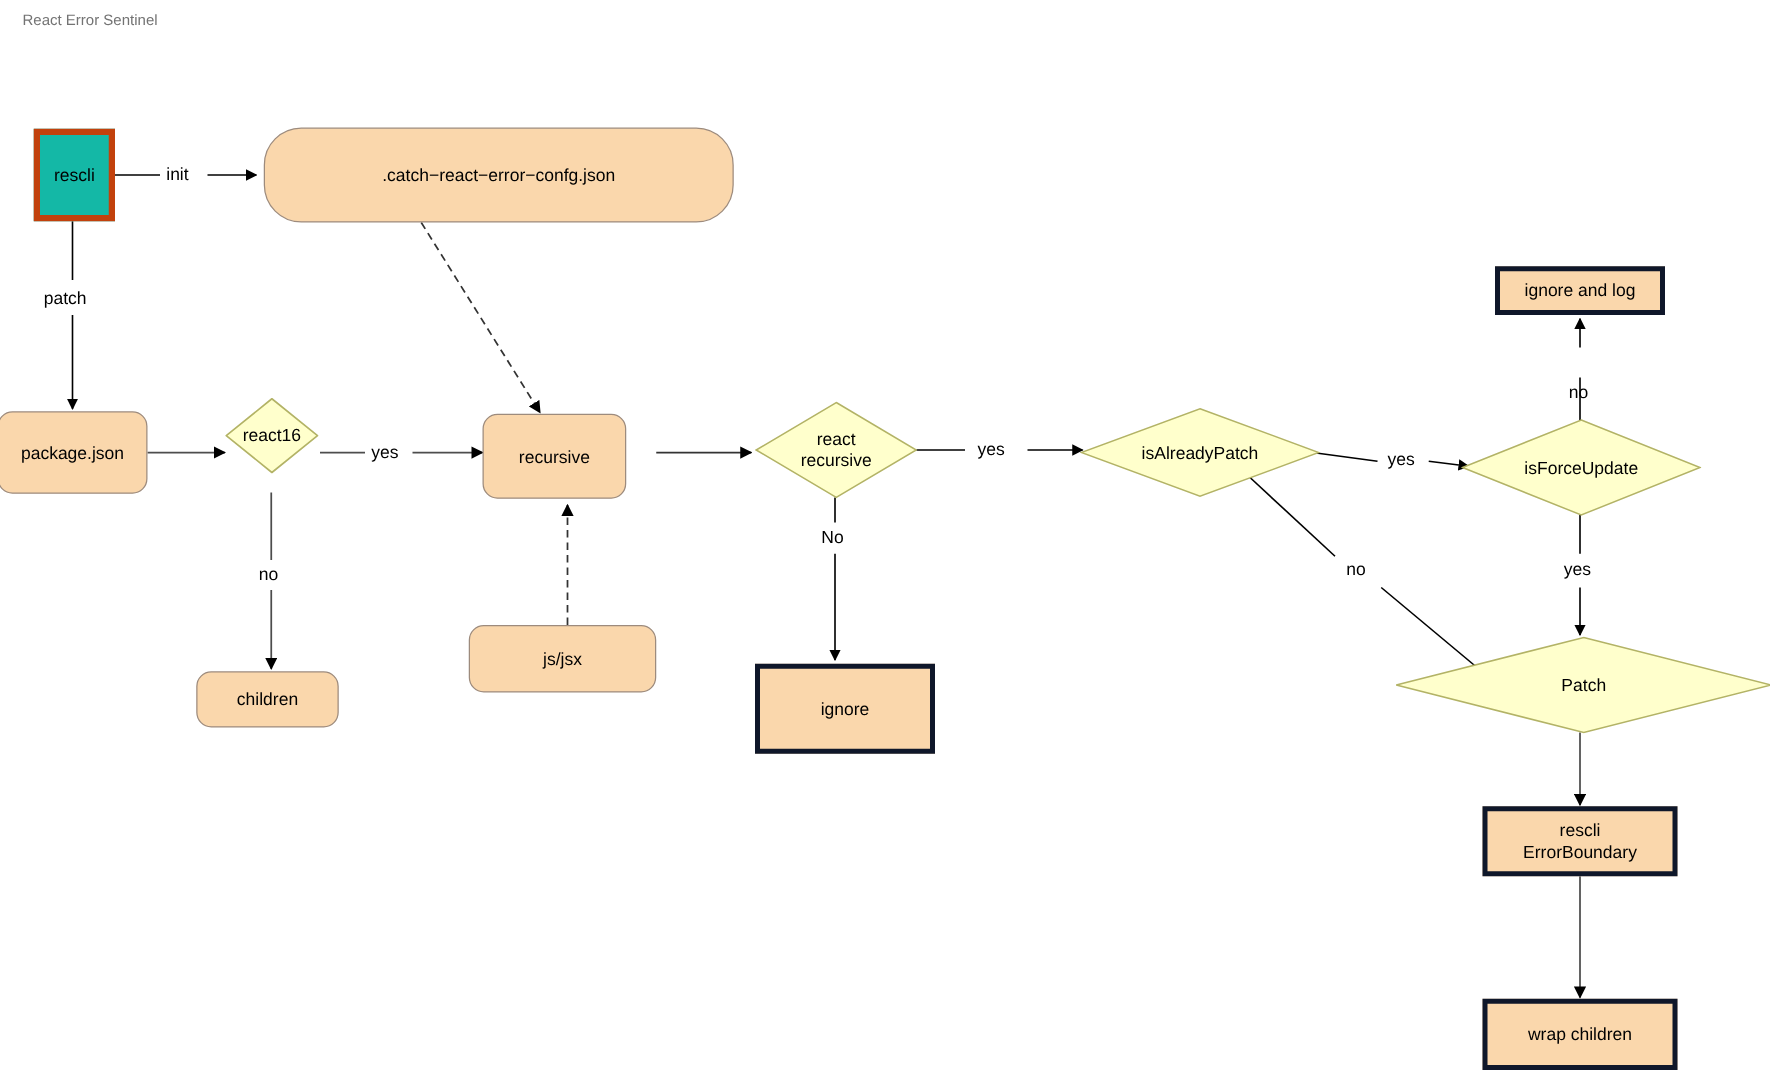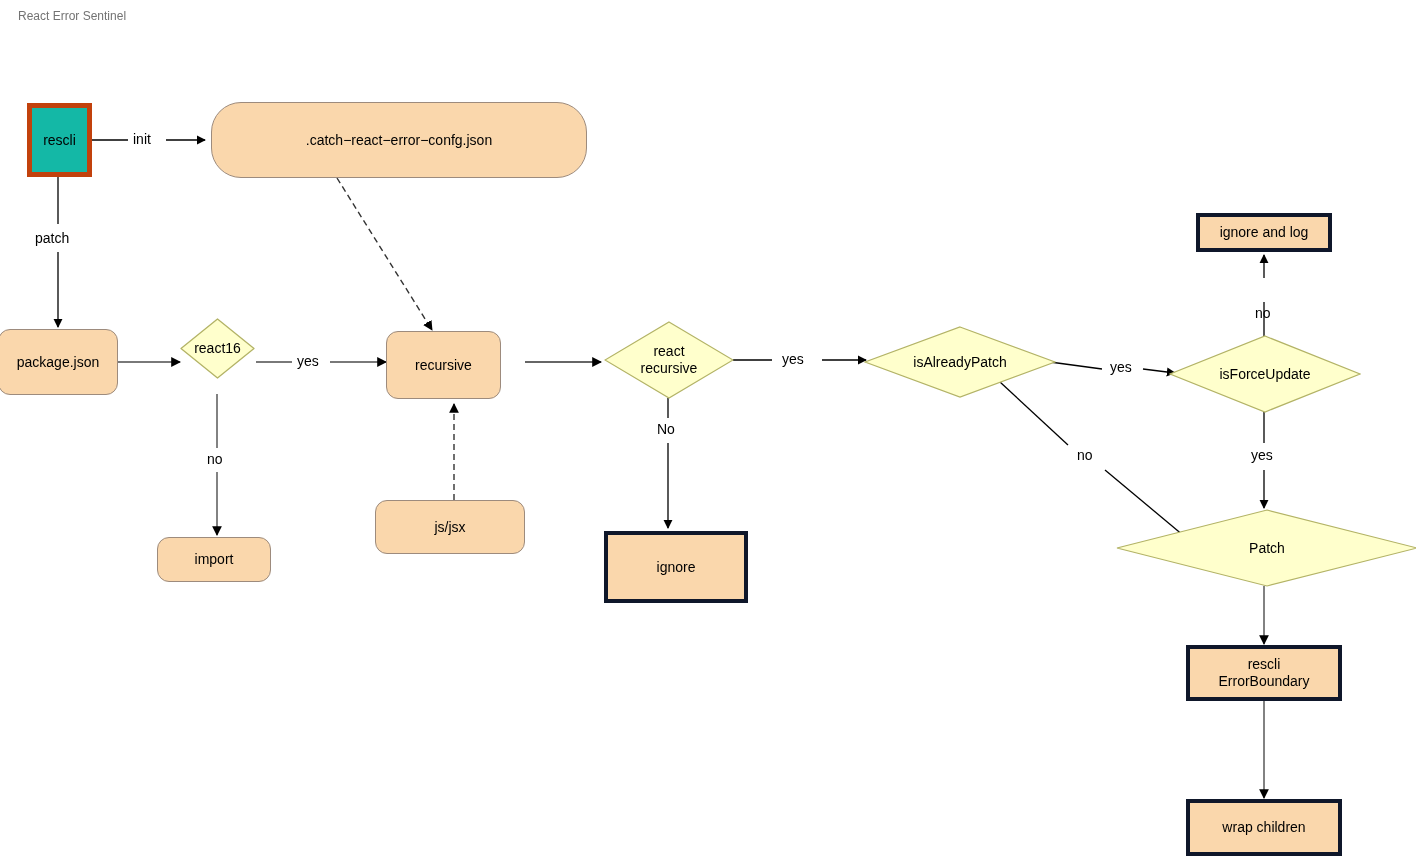--- a/index.html
+++ b/index.html
@@ -191,21 +191,21 @@
 </div>
 
 <div class="diamond-wrap" style="left:179px; top:317px; width:77px; height:63px;text-decoration:underline;">
   <svg class="dshape" viewBox="0 0 77 63" preserveAspectRatio="none">
     <path d="M 38.5 2 L 75 31.5 L 38.5 61 L 2 31.5 Z" fill="#ffffcc" stroke="#b3b366" stroke-width="1.3" stroke-linejoin="round"></path>
   </svg>
   <div class="dlabel">react16</div>
 </div>
 
 <div class="node rounded" style="left:157px; top:537px; width:114px; height:45px;">
-  <span>import</span>
+  <span>children</span>
 </div>
 
 <div class="node rounded" style="left:386px; top:331px; width:115px; height:68px;">
   <span>recursive</span>
 </div>
 
 <div class="node rounded" style="left:375px; top:500px; width:150px; height:54px;">
   <span>js/jsx</span>
 </div>
 

